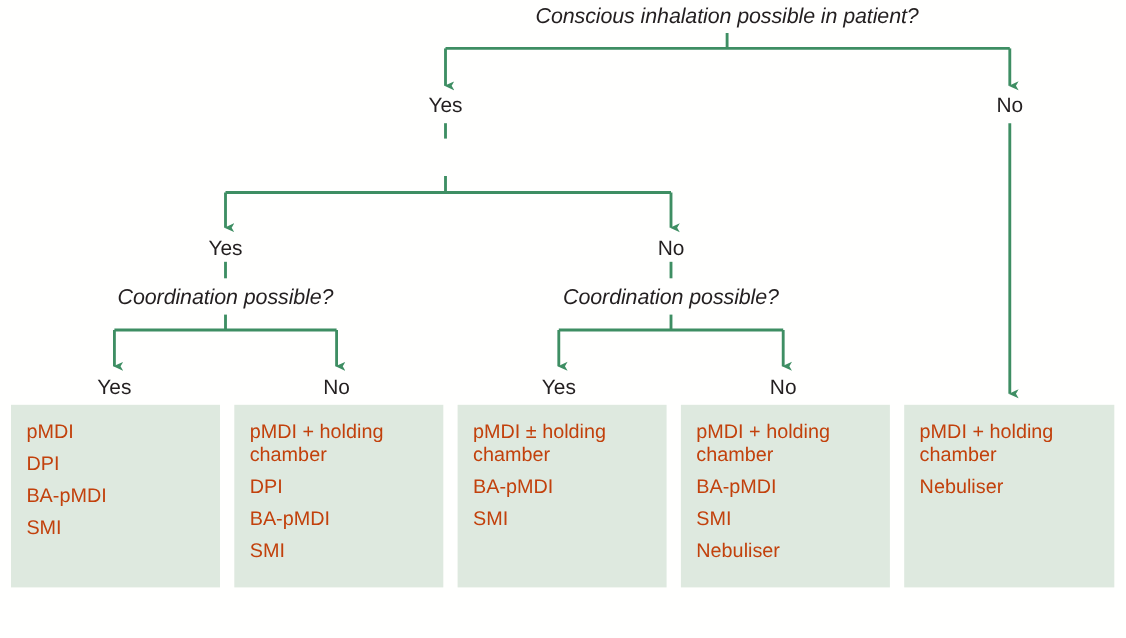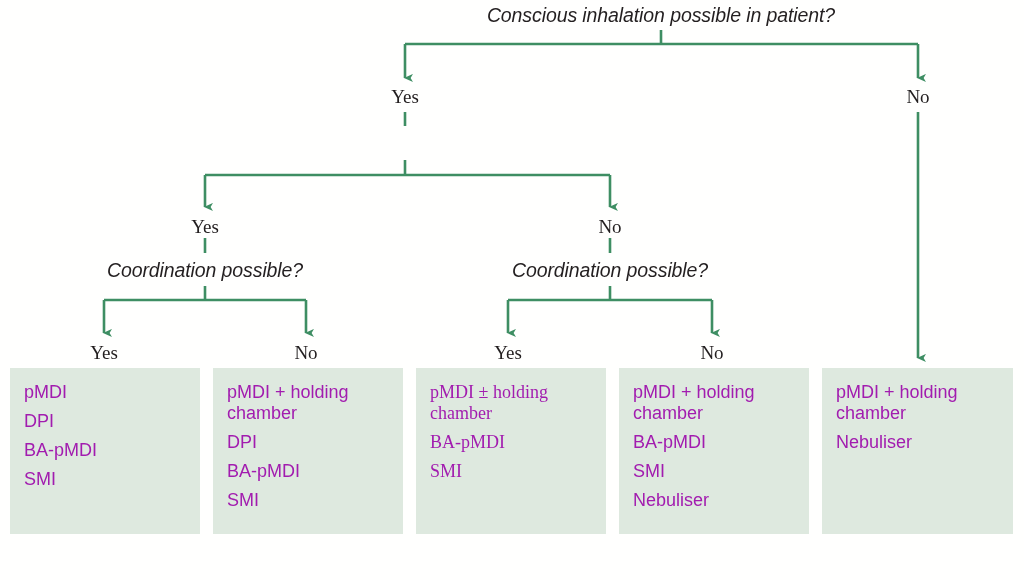--- a/index.html
+++ b/index.html
@@ -36,33 +36,32 @@
     white-space: nowrap;
     transform: translateX(-50%);
     letter-spacing: -0.1px;
   }
   .branch-label {
     position: absolute;
     font-size: 19px;
     line-height: 1;
     white-space: nowrap;
     transform: translateX(-50%);
-    font-family: Liberation Serif, serif;
   }
   .result-box {
     position: absolute;
     background: #DEE9DF;
     box-sizing: border-box;
     padding: 14px 14px 10px 14px;
   }
   .result-line {
     font-size: 18px;
     line-height: 21px;
     margin-bottom: 8px;
-    color: #a21caf;
+    color: #c2410c;
   }
   .result-line:last-child {
     margin-bottom: 0;
   }
 </style>
 </head>
 <body>
 
 <div id="stage">
 
@@ -136,21 +135,21 @@
       <div class="result-line">SMI</div>
     </div>
 
   <div class="result-box" id="box1" style="left:213px; top:368px; width:190px; height:166px;">
       <div class="result-line">pMDI + holding chamber</div>
       <div class="result-line">DPI</div>
       <div class="result-line">BA-pMDI</div>
       <div class="result-line">SMI</div>
     </div>
 
-  <div class="result-box" id="box2" style="left:416px; top:368px; width:190px; height:166px;font-family:Liberation Serif, serif;">
+  <div class="result-box" id="box2" style="left:416px; top:368px; width:190px; height:166px;">
       <div class="result-line">pMDI ± holding chamber</div>
       <div class="result-line">BA-pMDI</div>
       <div class="result-line">SMI</div>
     </div>
 
   <div class="result-box" id="box3" style="left:619px; top:368px; width:190px; height:166px;">
       <div class="result-line">pMDI + holding chamber</div>
       <div class="result-line">BA-pMDI</div>
       <div class="result-line">SMI</div>
       <div class="result-line">Nebuliser</div>

